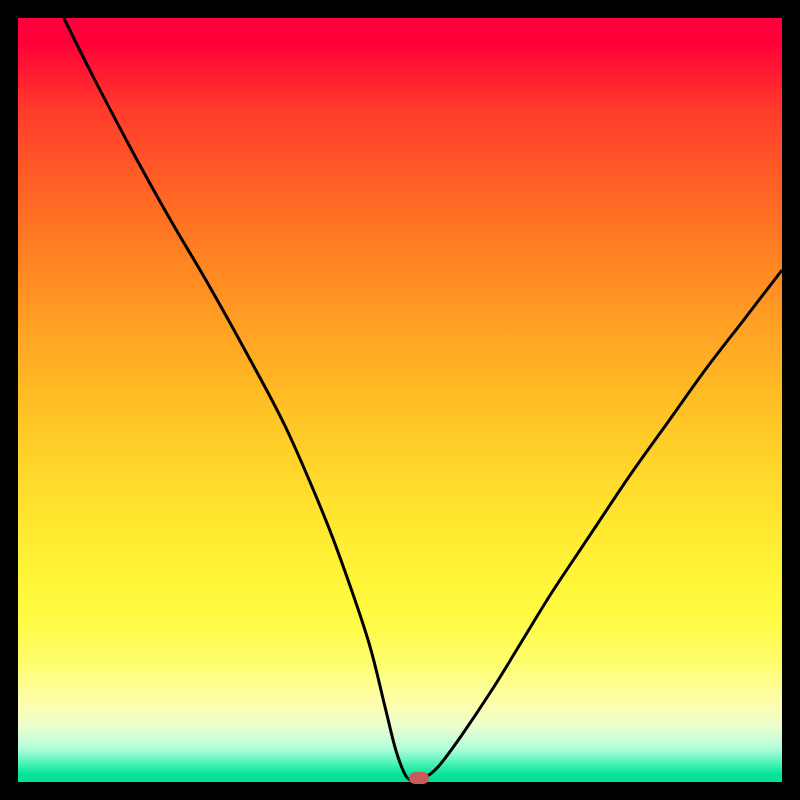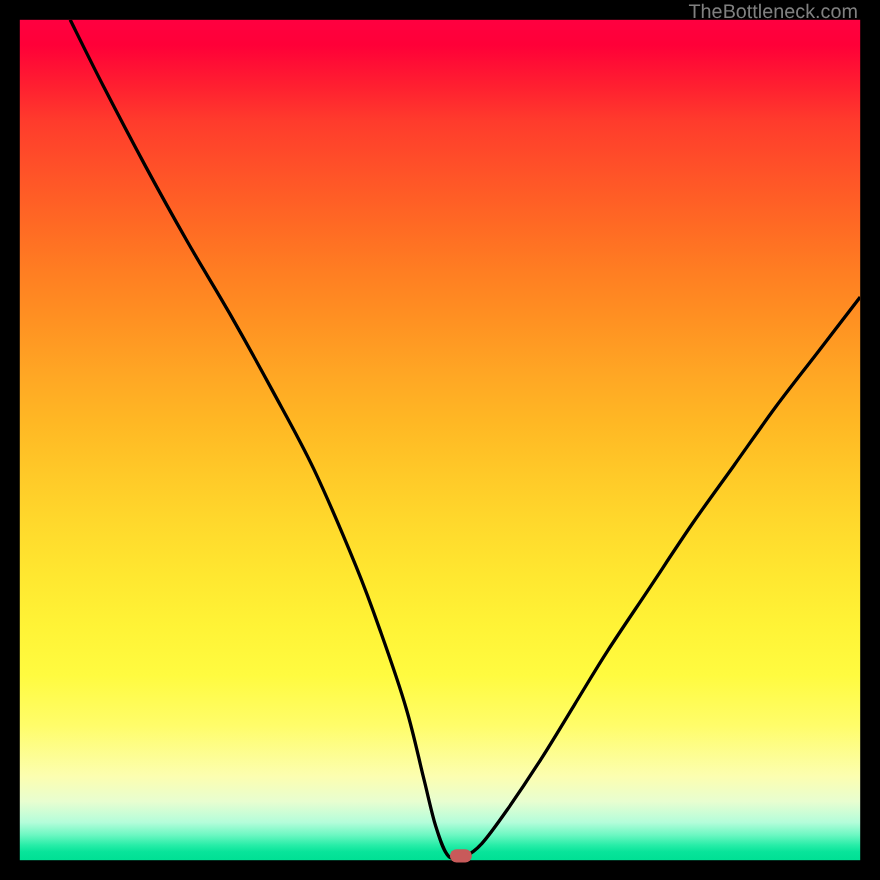--- a/index.html
+++ b/index.html
@@ -27,14 +27,13 @@
 </style>
 </head>
 <body>
 
 <div class="wrap">
   <div class="plot"></div>
   <svg class="curve" viewBox="0 0 764 764" preserveAspectRatio="none">
     <path id="curve-path" d="M 45.8 0.0 C 50.9 10.2, 64.9 38.8, 76.4 61.1 C 87.9 83.4, 101.9 110.1, 114.6 133.7 C 127.3 157.3, 140.1 180.2, 152.8 202.5 C 165.5 224.7, 178.3 245.1, 191.0 267.4 C 203.7 289.7, 216.5 312.6, 229.2 336.2 C 241.9 359.7, 254.7 382.0, 267.4 408.7 C 280.1 435.5, 295.4 471.8, 305.6 496.6 C 315.8 521.4, 320.9 536.1, 328.5 557.7 C 336.2 579.4, 345.1 604.8, 351.4 626.5 C 357.8 648.1, 362.3 669.8, 366.7 687.6 C 371.2 705.4, 374.4 721.3, 378.2 733.4 C 382.0 745.5, 385.2 755.7, 389.6 760.2 C 394.1 764.6, 399.8 762.1, 404.9 760.2 C 410.0 758.3, 413.8 755.7, 420.2 748.7 C 426.6 741.7, 434.2 730.9, 443.1 718.2 C 452.0 705.4, 463.5 688.2, 473.7 672.3 C 483.9 656.4, 494.1 639.2, 504.2 622.7 C 514.4 606.1, 523.3 590.8, 534.8 573.0 C 546.3 555.2, 560.3 534.8, 573.0 515.7 C 585.7 496.6, 598.5 476.9, 611.2 458.4 C 623.9 439.9, 636.7 422.7, 649.4 404.9 C 662.1 387.1, 674.9 368.6, 687.6 351.4 C 700.3 334.3, 713.1 318.3, 725.8 301.8 C 738.5 285.2, 757.6 260.4, 764.0 252.1" fill="none" stroke="#000" stroke-width="3"></path>
   </svg>
   <div class="marker" id="marker" style="left: 419.1px; top: 778.18px;"></div>
-  <div class="watermark">TheBottleneck.com</div>
 </div>
 
 </body></html>

